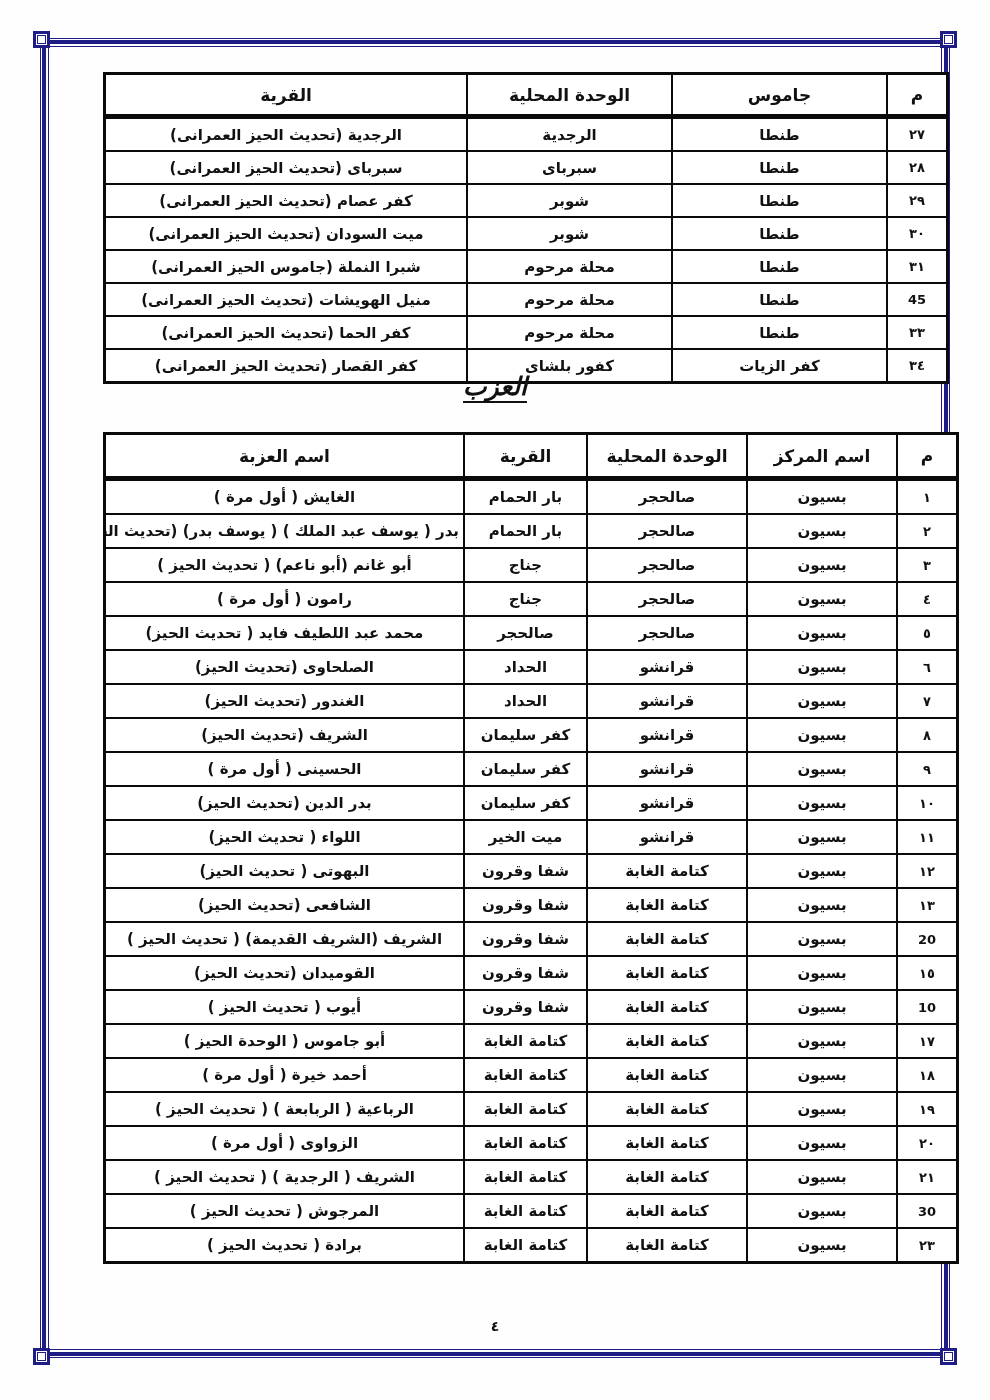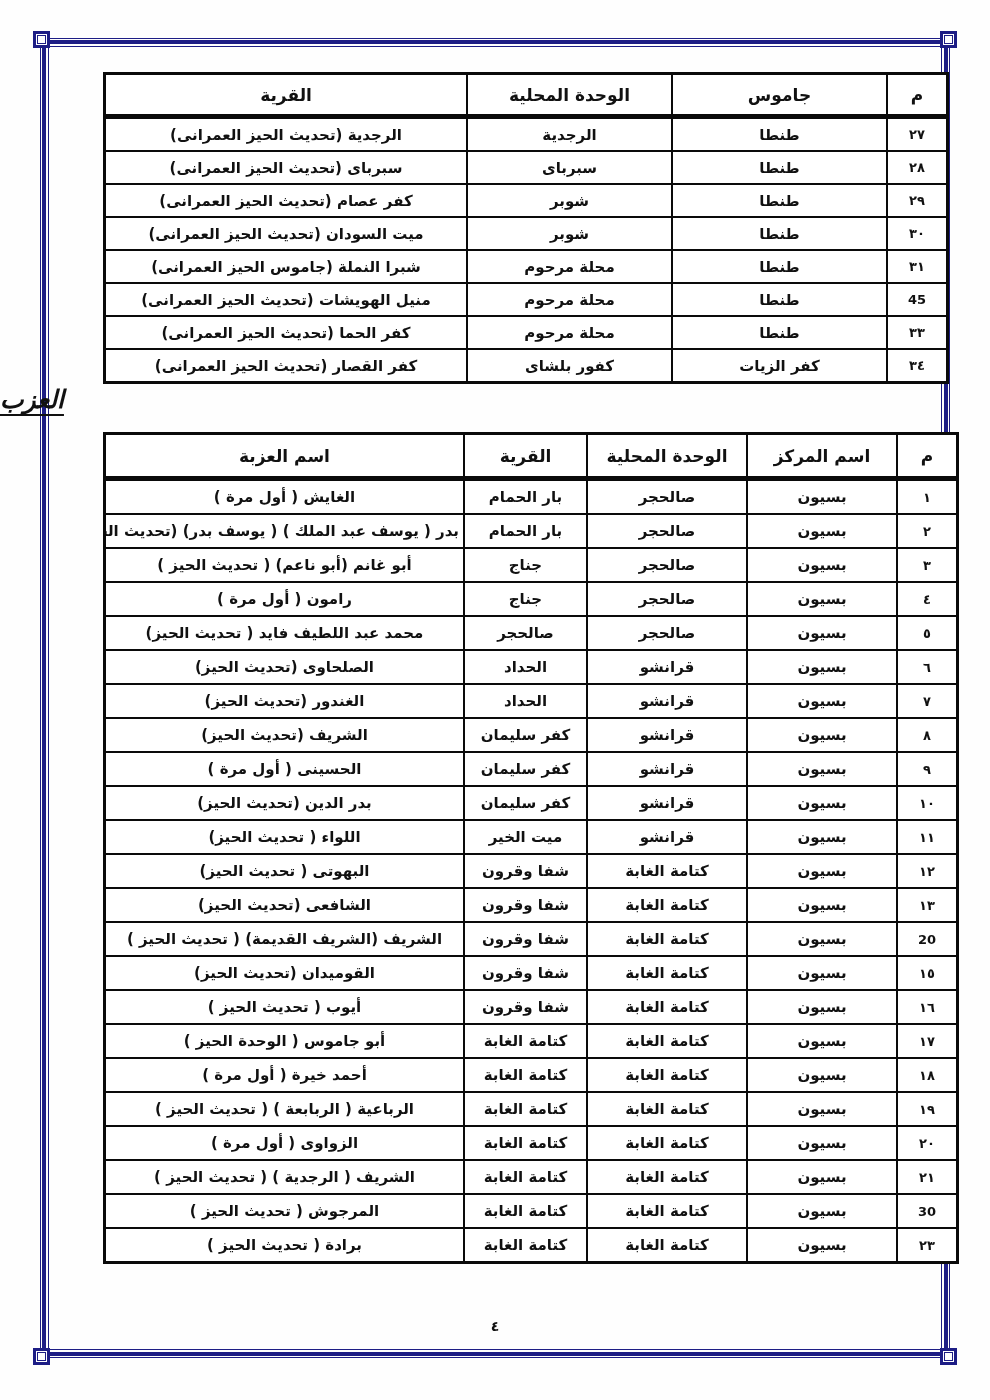--- a/index.html
+++ b/index.html
@@ -79,23 +79,24 @@
   th { border-bottom-width: 5px; font-size: 17px; }
   .t1 th { height: 39px; }
   .t2 th { height: 41px; }
   .t1 td { height: 31px; font-size: 15px; }
   .t2 td { height: 32px; font-size: 15px; }
   td.c-num { font-size: 13px; }
   td.small { font-size: 15px; }
   
   .section-title {
     position: absolute;
-    top: 385px;
+    top: 372px;
     left: 0;
     width: 100%;
+    text-align: center;
     font-size: 25px;
     font-weight: bold;
     font-style: italic;
     text-decoration: underline;
     text-decoration-thickness: 2px;
     text-underline-offset: 6px;
   }
   
   .page-number {
     position: absolute;
@@ -292,21 +293,21 @@
           <td>الشريف (الشريف القديمة) ( تحديث الحيز )</td>
         </tr>
         <tr>
           <td class="c-num">١٥</td>
           <td>بسيون</td>
           <td>كتامة الغابة</td>
           <td>شفا وقرون</td>
           <td>القوميدان (تحديث الحيز)</td>
         </tr>
         <tr>
-          <td class="c-num">١٦</td>
+          <td class="c-num">10</td>
           <td>بسيون</td>
           <td>كتامة الغابة</td>
           <td>شفا وقرون</td>
           <td>أيوب ( تحديث الحيز )</td>
         </tr>
         <tr>
           <td class="c-num">١٧</td>
           <td>بسيون</td>
           <td>كتامة الغابة</td>
           <td>كتامة الغابة</td>

